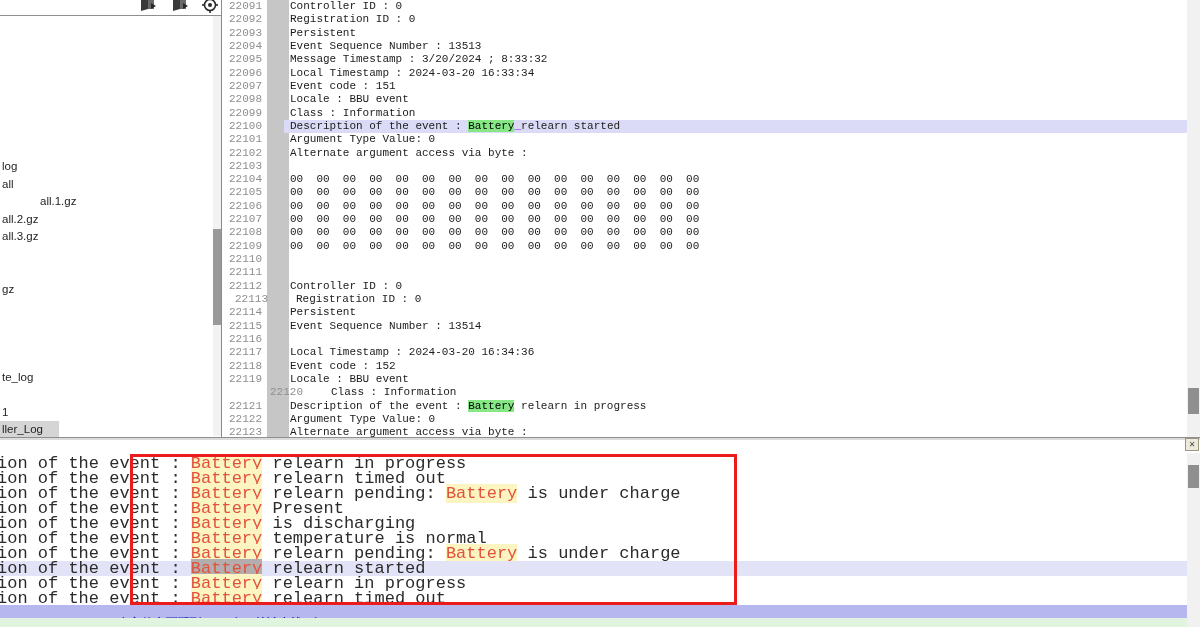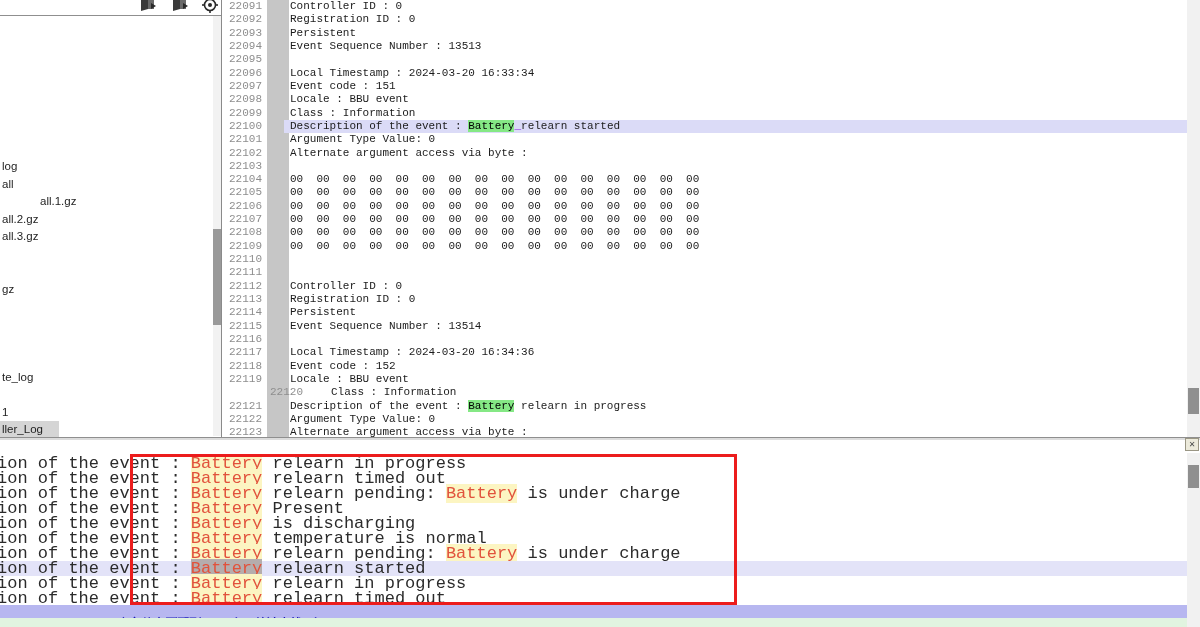--- a/index.html
+++ b/index.html
@@ -111,20 +111,21 @@
       <div class="editor-line" style="top: 26.64px;">
         <span class="lnum">22093</span>
         <span class="ltext">Persistent</span>
       </div>
       <div class="editor-line" style="top: 39.96px;">
         <span class="lnum">22094</span>
         <span class="ltext">Event Sequence Number : 13513</span>
       </div>
       <div class="editor-line" style="top: 53.28px;">
         <span class="lnum">22095</span>
+        <span class="ltext">Message Timestamp : 3/20/2024 ; 8:33:32</span>
       </div>
       <div class="editor-line" style="top: 66.6px;">
         <span class="lnum">22096</span>
         <span class="ltext">Local Timestamp : 2024-03-20 16:33:34</span>
       </div>
       <div class="editor-line" style="top: 79.92px;">
         <span class="lnum">22097</span>
         <span class="ltext">Event code : 151</span>
       </div>
       <div class="editor-line" style="top: 93.24px;">
@@ -181,21 +182,21 @@
         <span class="ltext"></span>
       </div>
       <div class="editor-line" style="top: 266.4px;">
         <span class="lnum">22111</span>
         <span class="ltext"></span>
       </div>
       <div class="editor-line" style="top: 279.72px;">
         <span class="lnum">22112</span>
         <span class="ltext">Controller ID : 0</span>
       </div>
-      <div class="editor-line" style="top: 293.04px;">
+      <div class="editor-line" style="top: 293.04px; margin-left: 6px;">
         <span class="lnum">22113</span>
         <span class="ltext">Registration ID : 0</span>
       </div>
       <div class="editor-line" style="top: 306.36px;">
         <span class="lnum">22114</span>
         <span class="ltext">Persistent</span>
       </div>
       <div class="editor-line" style="top: 319.68px; padding-left: 23px;">
         <span class="lnum">22115</span>
         <span class="ltext">Event Sequence Number : 13514</span>

